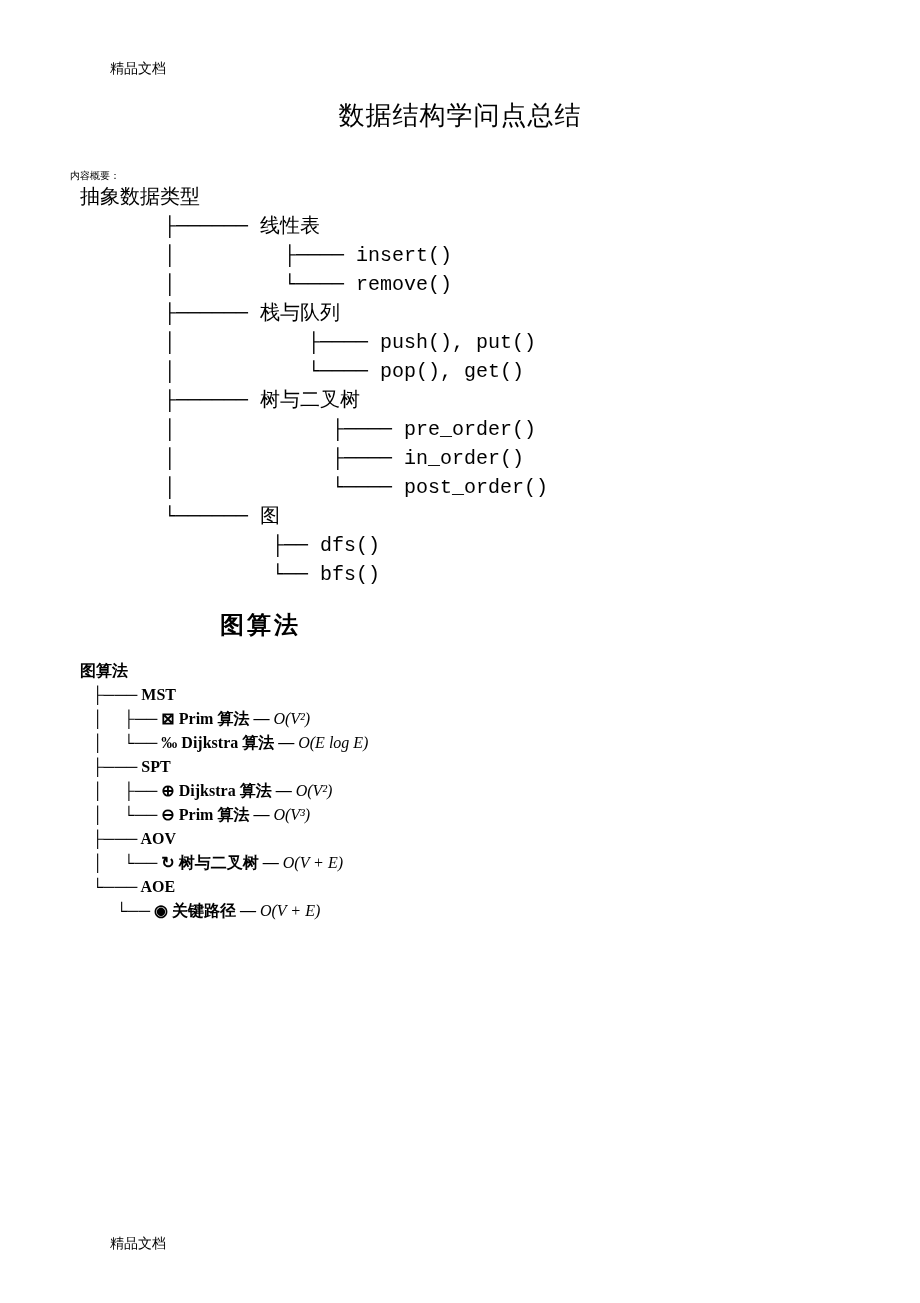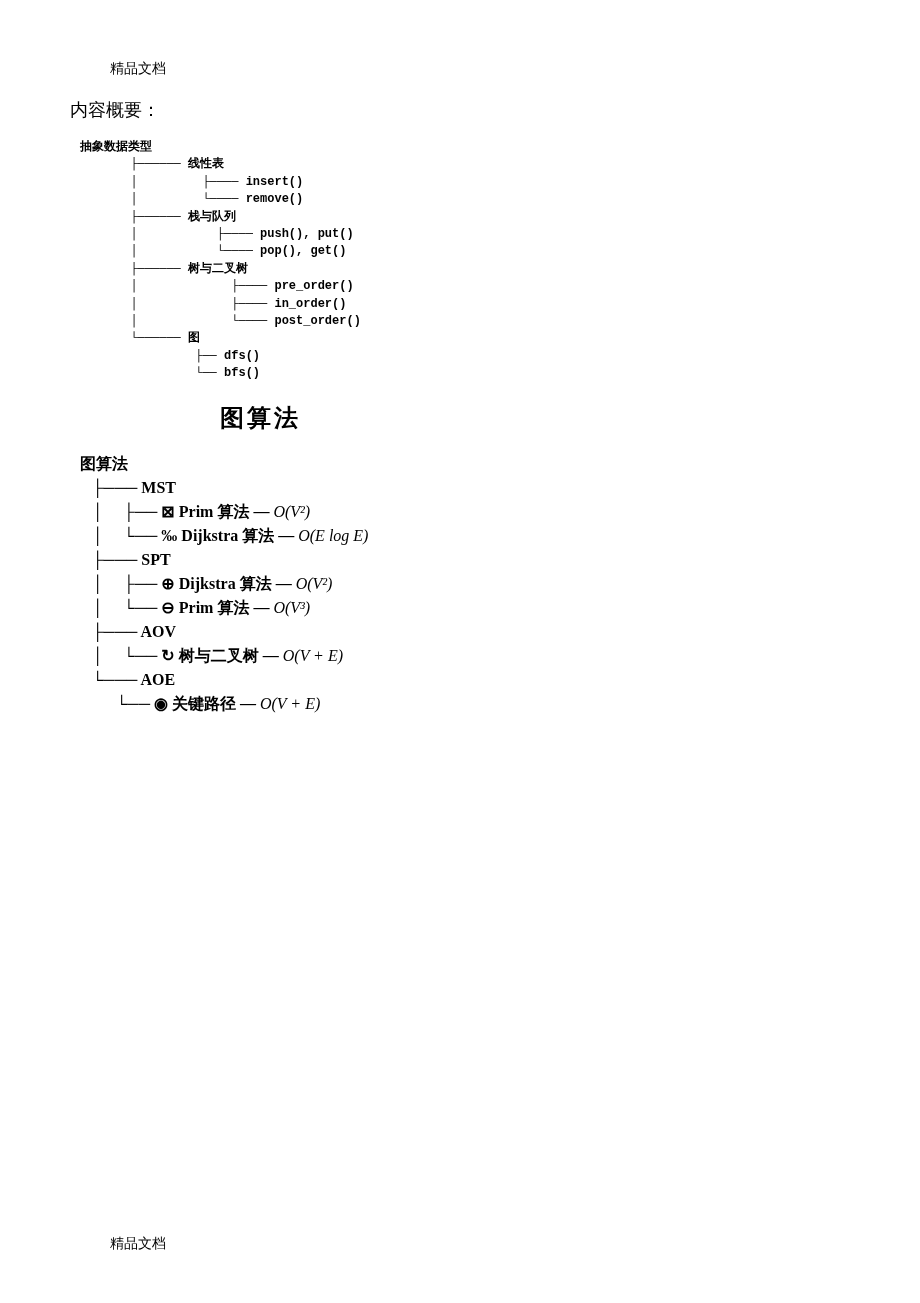--- a/index.html
+++ b/index.html
@@ -21,35 +21,35 @@
     margin-left: 40px;
     margin-bottom: 20px;
   }
   .title {
     text-align: center;
     font-size: 26px;
     margin: 10px 0 36px 0;
     letter-spacing: 1px;
   }
   .intro-label {
-    font-size: 18px;
-    margin-bottom: 17px;
+    font-size: 10px;
+    margin-bottom: 0;
   }
   .intro-line {
     font-size: 15px;
     margin-bottom: 18px;
     white-space: nowrap;
   }
   .tree {
     font-family: "SimSun", "Songti SC", "Courier New", monospace;
-    font-size: 12px;
+    font-size: 20px;
     line-height: 1.45;
     white-space: pre;
     margin-left: 10px;
-    font-weight: bold;
+    font-weight: normal;
   }
   .section-heading {
     font-family: "SimSun", "Songti SC", serif;
     font-size: 24px;
     font-weight: bold;
     margin: 20px 0 18px 150px;
     letter-spacing: 3px;
   }
   .tree2 {
     font-family: "SimSun", "Songti SC", "Times New Roman", serif;
@@ -72,20 +72,21 @@
     font-size: 14px;
   }
 </style>
 </head>
 <body>
 
 <div class="page">
 
   <div class="header-small">精品文档</div>
 
+  <div class="title">数据结构学问点总结</div>
 
   <div class="intro-label">内容概要：</div>
 
   <div class="tree"><span>抽象数据类型</span>
        ├────── <span>线性表</span>
        │         ├──── <span>insert()</span>
        │         └──── <span>remove()</span>
        ├────── <span>栈与队列</span>
        │           ├──── <span>push(), put()</span>
        │           └──── <span>pop(), get()</span>

